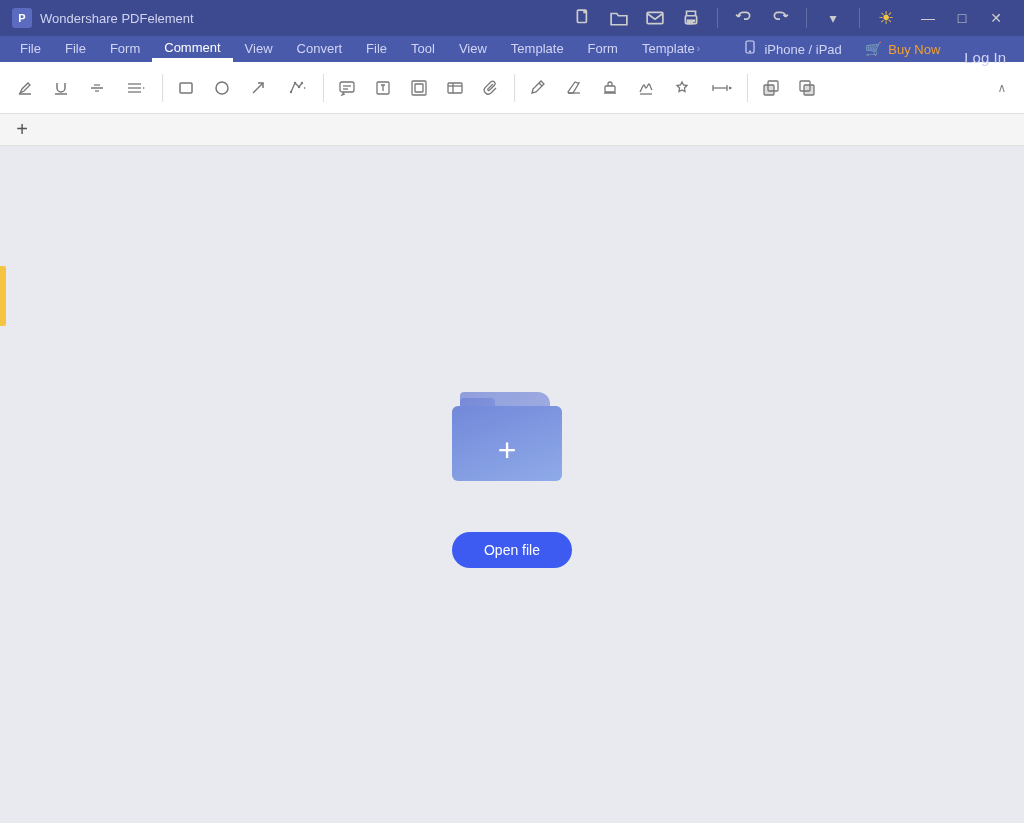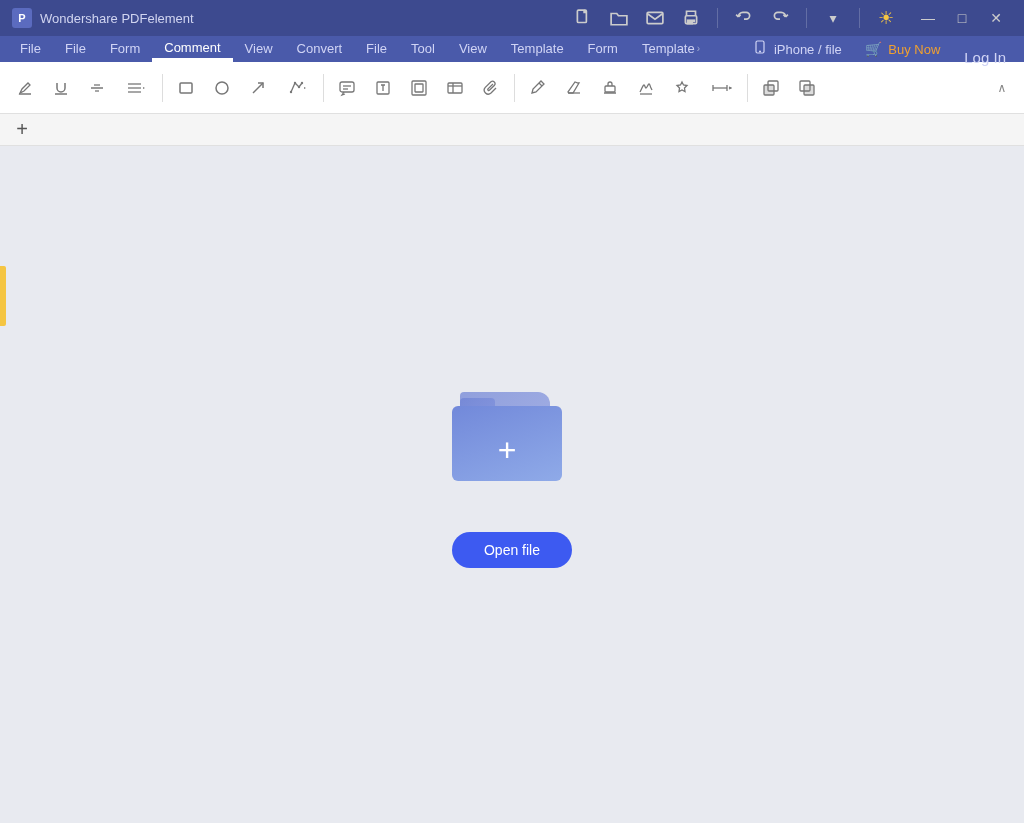--- a/index.html
+++ b/index.html
@@ -355,21 +355,21 @@
     <span style="font-size:10px; margin-left:2px; color:#a0aad0;">›</span>
   </div>
 
   <div class="menu-bar-right">
 
     <div class="iphone-ipad-btn">
       <svg width="14" height="18" viewBox="0 0 14 18" fill="none" stroke="#d0d4f5" stroke-width="1.2">
         <rect x="1" y="1" width="8" height="12" rx="1.5"></rect>
         <circle cx="5" cy="11.5" r="0.5" fill="#d0d4f5"></circle>
       </svg>
-      <span>iPhone / file</span>
+      <span>iPhone / iPad</span>
     </div>
 
     <div class="buy-now-btn">
       <span style="color:#f0a030; font-size:14px;">🛒</span>
       <span>Buy Now</span>
     </div>
 
     <div class="login-btn">Log In</div>
   </div>
 </div>

